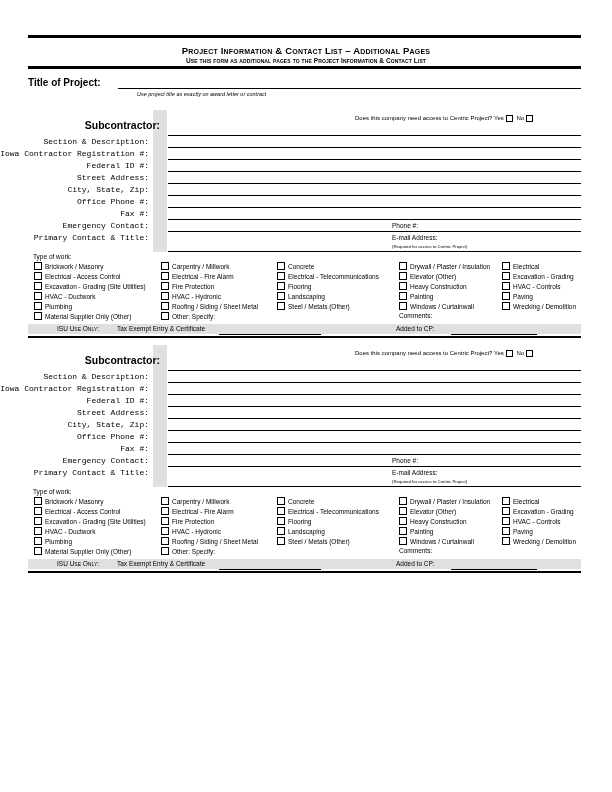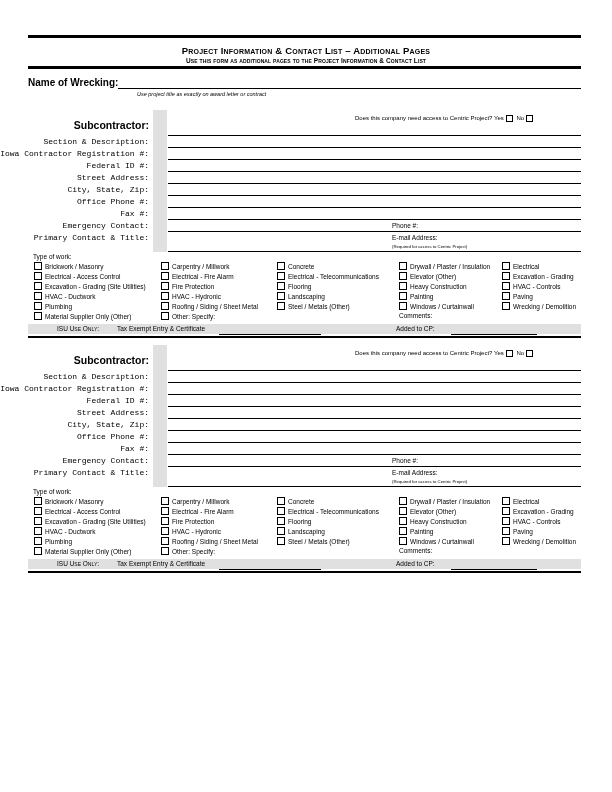--- a/index.html
+++ b/index.html
@@ -8,21 +8,21 @@
   .abs { position:absolute; }
   .rule { position:absolute; background:#000; }
   .title { position:absolute; left:0; width:612px; text-align:center; }
   .t1 { top:45px; font-size:9.5px; font-weight:bold; letter-spacing:0.2px; font-variant:small-caps; }
   .t2 { top:57px; font-size:6.5px; font-weight:bold; font-variant:small-caps; letter-spacing:0.1px; }
   .proj-label { left:28px; top:77px; font-size:10px; font-weight:bold; }
   .proj-hint { left:137px; top:91px; font-size:5.5px; font-style:italic; }
 
   .section { position:absolute; left:0; width:612px; }
   .graybar { position:absolute; left:153px; width:14px; background:#e0e0e0; }
-  .sub-label { position:absolute; right:463px; font-size:10.5px; font-weight:bold;padding-left:32px; }
+  .sub-label { position:absolute; right:452px; font-size:10.5px; font-weight:bold;padding-left:32px; }
   .field-label { position:absolute; right:463px; font-size:8px; white-space:nowrap;font-family:Liberation Mono, monospace; }
   .line { position:absolute; left:168px; width:413px; height:1.2px; background:#000; }
   .access { position:absolute; left:355px; font-size:6px; white-space:nowrap; }
   .cb { display:inline-block; width:7px; height:7px; border:1px solid #000; vertical-align:middle; margin:0 2px; box-sizing:border-box; }
   .small { position:absolute; font-size:6.5px; white-space:nowrap; }
   .tiny { position:absolute; font-size:4.3px; white-space:nowrap; }
   .work-title { position:absolute; left:33px; font-size:6.5px; }
   .work-item { position:absolute; font-size:6.5px; white-space:nowrap; display:flex; align-items:center; }
   .work-item .cb { margin:0 3px 0 0; width:8px; height:8px; }
   .isu-bar { position:absolute; left:28px; width:553px; height:10px; background:#e0e0e0; }
@@ -30,21 +30,21 @@
   .sm-caps { font-variant:small-caps; }
 </style>
 </head>
 <body>
 
 <div class="rule" style="left:28px; top:35px; width:553px; height:3px;"></div>
 <div class="title t1">Project Information &amp; Contact List – Additional Pages</div>
 <div class="title t2">Use this form as additional pages to the Project Information &amp; Contact List</div>
 <div class="rule" style="left:28px; top:66px; width:553px; height:2.5px;"></div>
 
-<div class="abs proj-label">Name of Wrecking:</div>
+<div class="abs proj-label">Title of Project:</div>
 <div class="rule" style="left:118px; top:88px; width:463px; height:1px;"></div>
 <div class="abs proj-hint">Use project title as exactly on award letter or contract</div>
 
 <div class="section" style="top:0;">
   <div class="graybar" style="top:110px; height:142px;"></div>
   <div class="sub-label" style="top:119px;">Subcontractor:</div>
   <div class="access" style="top:115px;">
     <span>Does this company need access to Centric Project?</span>
     <span>Yes</span><span class="cb"></span>
     <span>No</span><span class="cb"></span>

